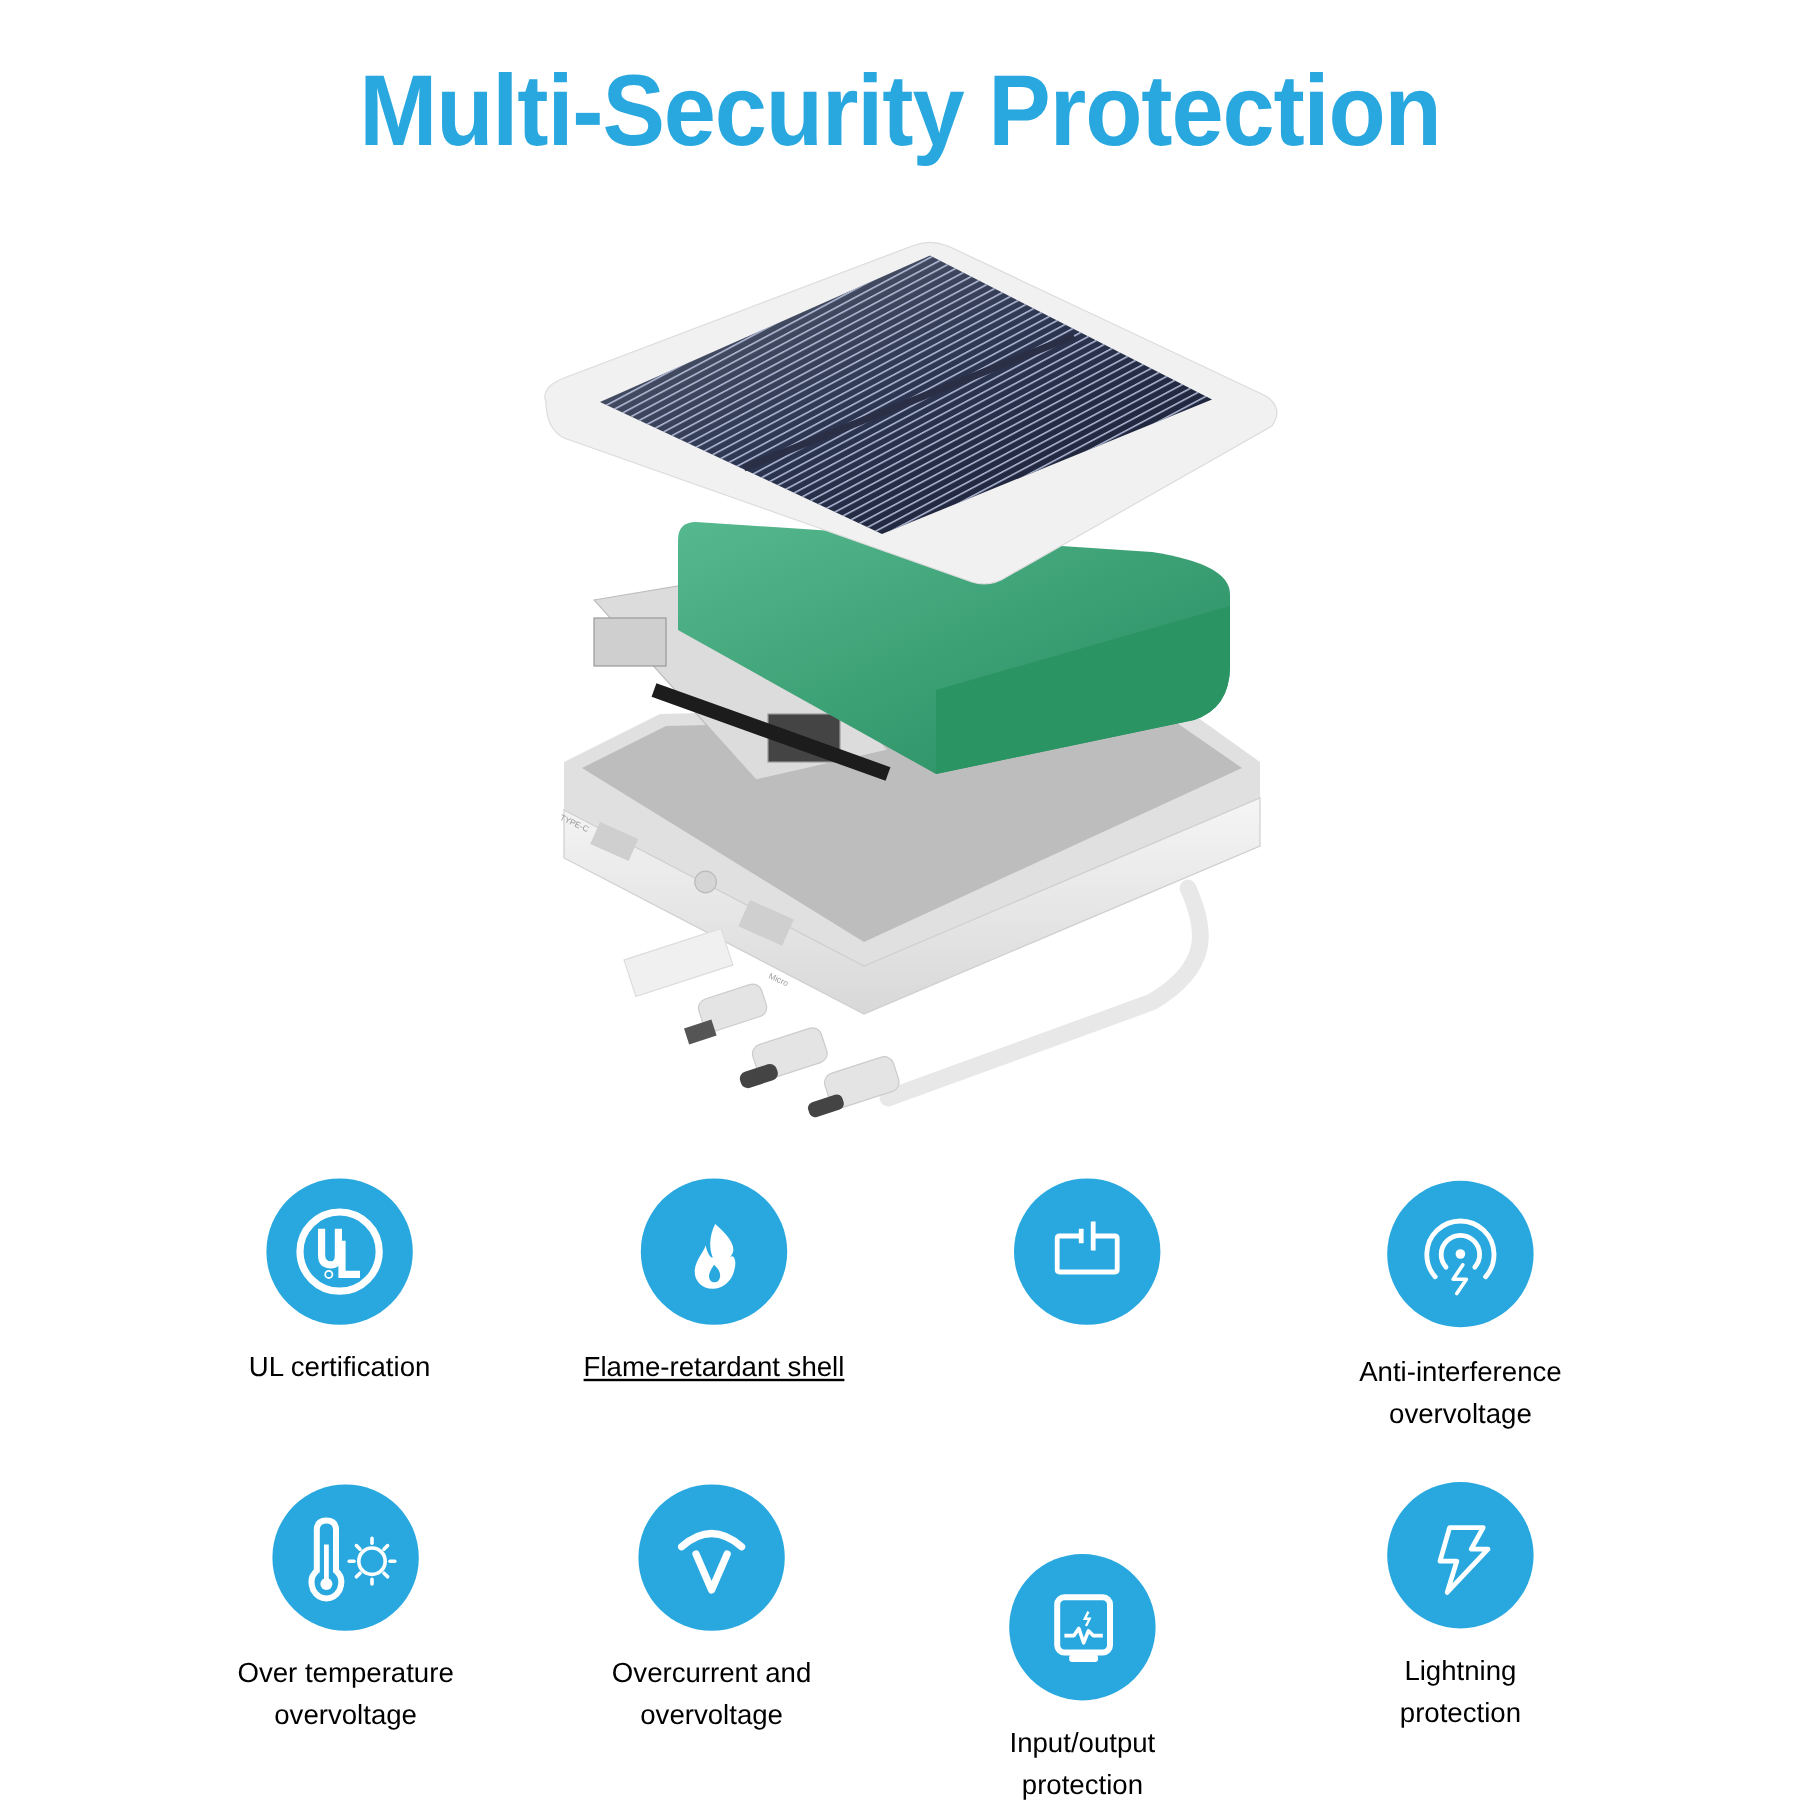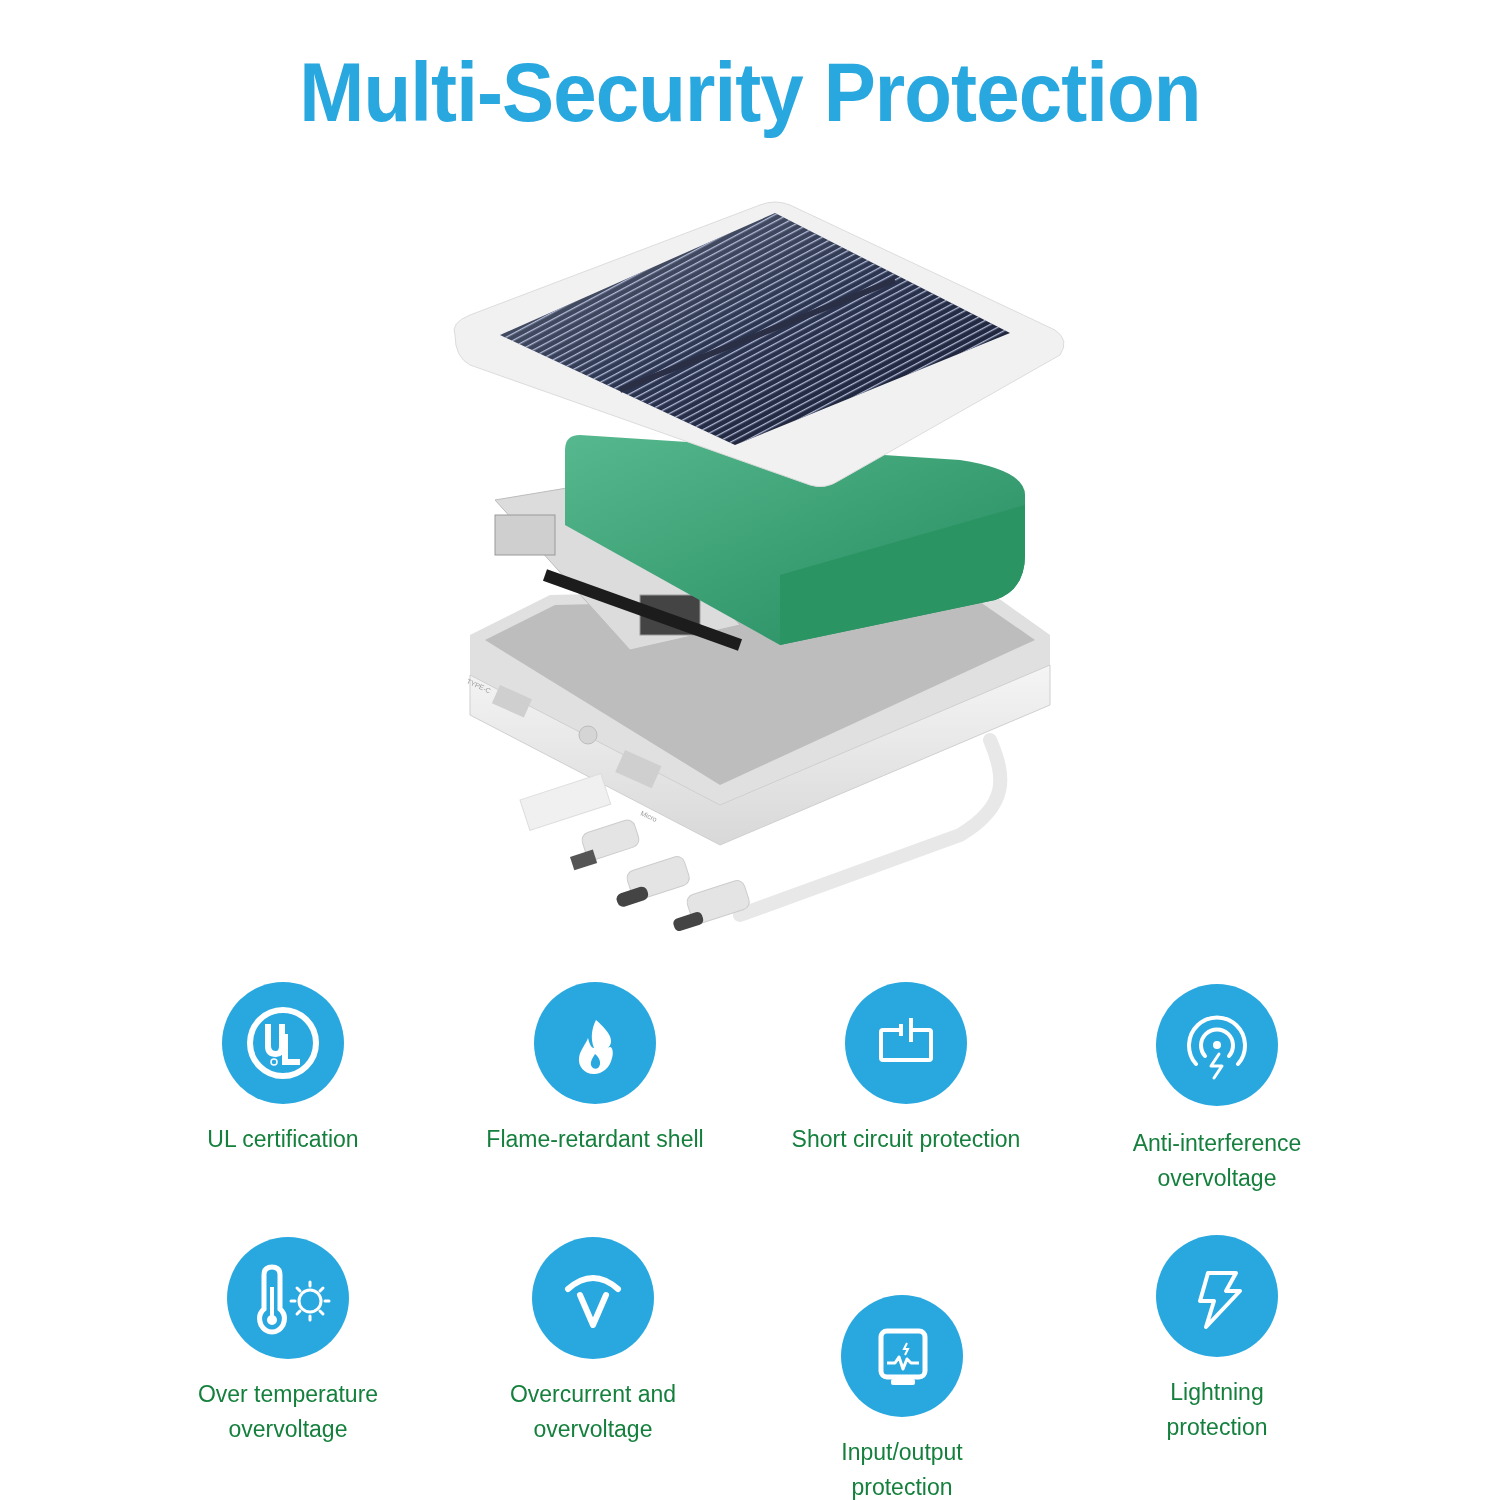--- a/index.html
+++ b/index.html
@@ -11,21 +11,21 @@
     transform: scaleX(0.93); transform-origin: 750px 0;
   }
   .product { position: absolute; left: 440px; top: 195px; width: 640px; height: 760px; }
   .feature { position: absolute; width: 300px; text-align: center; }
   .circle {
     width: 122px; height: 122px; border-radius: 50%; background: #29a8e0;
     margin: 0 auto; display: flex; align-items: center; justify-content: center;
   }
   .circle svg { width: 122px; height: 122px; display: block; }
   .label {
-    font-family: "Liberation Sans", sans-serif; font-size: 23px; color: #15803d;
+    font-family: "Liberation Sans", sans-serif; font-size: 23px; color: #000000;
     line-height: 35px; margin-top: 18px; white-space: pre-line;
   }
   .tiny { font-size: 7px; fill: #9a9a9a; font-family: "Liberation Sans", sans-serif; }
 </style>
 </head>
 <body>
 
 <div class="title">Multi-Security Protection</div>
 
 <div class="product">
@@ -100,39 +100,38 @@
     <svg viewBox="0 0 122 122">
       <circle cx="61" cy="61" r="33" fill="none" stroke="#fff" stroke-width="6"></circle>
       <path d="M46 42 L46 64 Q46 72 54 72 Q60 72 60 64 L60 42" fill="none" stroke="#fff" stroke-width="6"></path>
       <path d="M63 52 L63 80 L78 80" fill="none" stroke="#fff" stroke-width="6"></path>
       <circle cx="52" cy="80" r="3" fill="none" stroke="#fff" stroke-width="1.5"></circle>
     </svg>
   </div>
   <div class="label">UL certification</div>
 </div>
 
-<div class="feature" style="left:445px; top:982px;">
+<div class="feature" style="left:445px; top:982px;text-decoration:underline;">
   <div class="circle">
     <svg viewBox="0 0 122 122">
       <path d="M62 38 C 78 52, 80 60, 74 66 C 78 62, 80 70, 78 76 C 76 86, 68 92, 60 92 C 50 92, 44 84, 45 76 C 46 68, 52 62, 54 56 C 56 64, 58 66, 60 66 C 56 56, 58 46, 62 38 Z" fill="#fff"></path>
       <path d="M61 72 C 66 76, 68 82, 64 86 C 60 88, 56 85, 57 80 C 58 76, 60 74, 61 72 Z" fill="#29a8e0"></path>
     </svg>
   </div>
   <div class="label">Flame-retardant shell</div>
 </div>
 
 <div class="feature" style="left:756px; top:982px;">
   <div class="circle">
     <svg viewBox="0 0 122 122">
       <path d="M56 48 L38 48 Q36 48 36 50 L36 76 Q36 78 38 78 L84 78 Q86 78 86 76 L86 50 Q86 48 84 48 L66 48" fill="none" stroke="#fff" stroke-width="4"></path>
       <path d="M56 42 L56 54" stroke="#fff" stroke-width="4"></path>
       <path d="M66 36 L66 60" stroke="#fff" stroke-width="4"></path>
     </svg>
   </div>
-  <div class="label">Short circuit protection</div>
 </div>
 
 <div class="feature" style="left:1067px; top:984px;">
   <div class="circle">
     <svg viewBox="0 0 122 122">
       <path d="M40 80 A 28 28 0 1 1 82 80" fill="none" stroke="#fff" stroke-width="4" stroke-linecap="round"></path>
       <path d="M49 72 A 16 16 0 1 1 73 72" fill="none" stroke="#fff" stroke-width="4" stroke-linecap="round"></path>
       <circle cx="61" cy="61" r="4" fill="#fff"></circle>
       <path d="M63 70 L55 82 L66 82 L58 94" fill="none" stroke="#fff" stroke-width="3" stroke-linecap="round" stroke-linejoin="round"></path>
     </svg>

